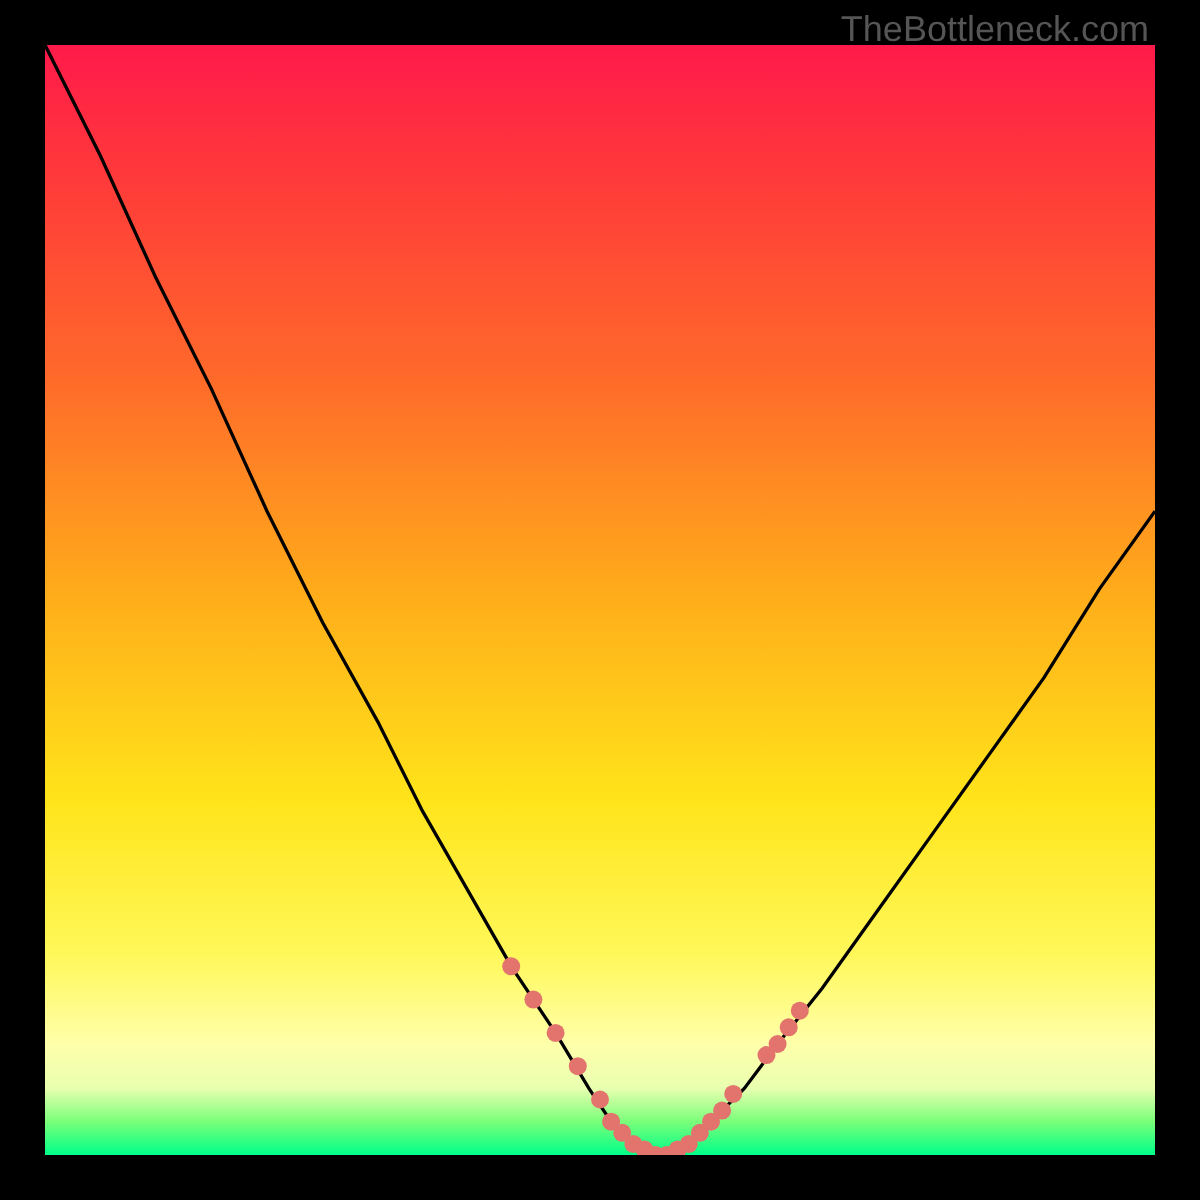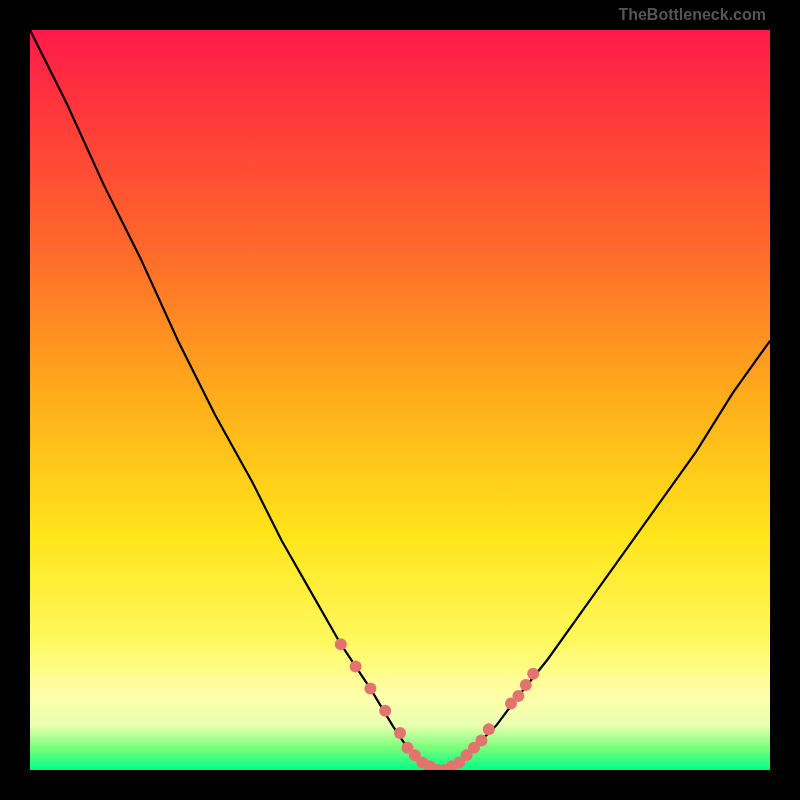--- a/index.html
+++ b/index.html
@@ -28,22 +28,22 @@
       #e8ffb0 94%,
       #7aff7a 97%,
       #00ff88 100%
     );
   }
   .watermark {
     position: absolute;
     top: 6px;
     right: 34px;
     color: #555;
-    font-size: 16px;
-    font-weight: bold;
+    font-size: 24px;
+    font-weight: normal;
     z-index: 5;
   }
   svg.curve {
     position: absolute;
     left: 0; top: 0;
     width: 100%; height: 100%;
   }
   .dot {
     fill: #e2746d;
   }

